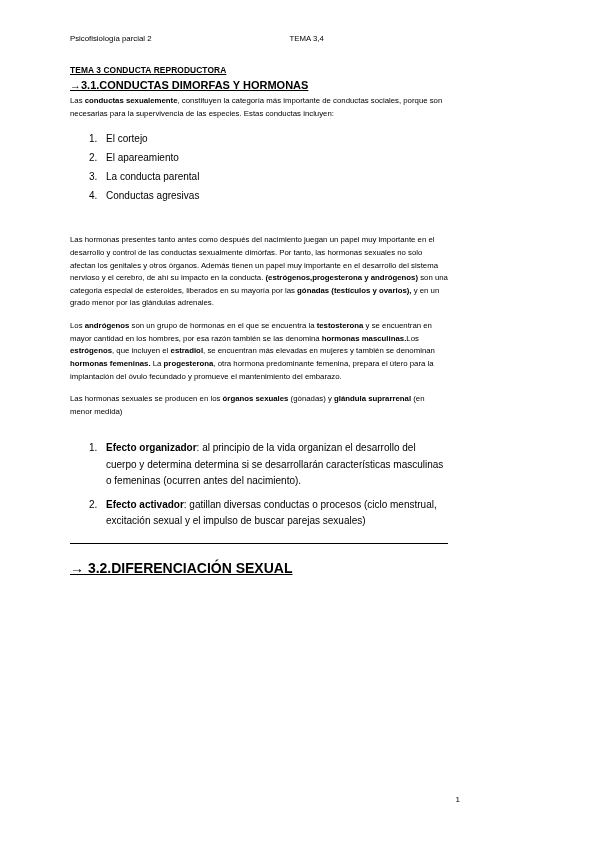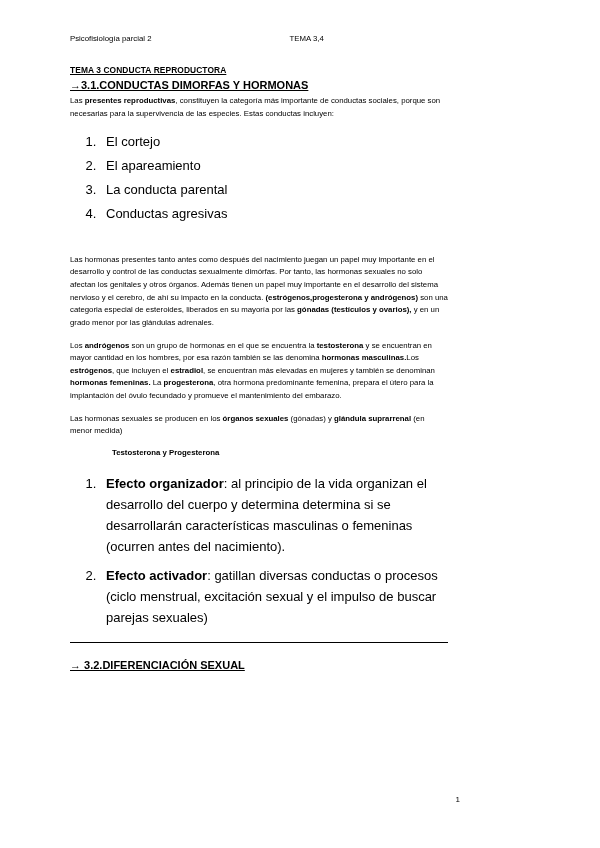--- a/index.html
+++ b/index.html
@@ -51,21 +51,21 @@
     margin: 0 0 10px 0;
     text-align: left;
   }
   p.tight { margin-bottom: 2px; }
   b { font-weight: bold; }
   .italic { font-style: italic; }
 
   ol {
     margin: 2px 0 10px 0;
     padding-left: 30px;
-    font-size: 13px;
+    font-size: 10px;
     line-height: 1.62;
   }
   ol li {
     margin-bottom: 3px;
     padding-left: 6px;
   }
   ol.spaced li { margin-bottom: 7px; }
   ol.spaced2 li { margin-bottom: 8px; }
 
   .indent-head {
@@ -73,21 +73,21 @@
     font-weight: bold;
     margin: 0 0 4px 42px;
   }
   .hr {
     border: none;
     border-top: 1px solid #000;
     margin: 14px 0 16px 0;
     width: 100%;
   }
   .sec2 {
-    font-size: 11px;
+    font-size: 14px;
     font-weight: bold;
     text-decoration: underline;
     margin: 0 0 12px 0;
   }
   .pagenum {
     position: absolute;
     right: 40px;
     bottom: 44px;
     font-size: 8px;
   }
@@ -100,42 +100,41 @@
 
   <div class="header-row">
     <div class="header-left">Psicofisiología parcial 2</div>
     <div class="header-right">TEMA 3,4</div>
   </div>
 
   <div class="title">TEMA 3 CONDUCTA REPRODUCTORA</div>
 
   <div class="subtitle">→3.1.CONDUCTAS DIMORFAS Y HORMONAS</div>
 
-  <p><span>Las </span><b>presentes reproductivas</b><span>, constituyen la categoría más importante de conductas sociales, porque son necesarias para la supervivencia de las especies. Estas conductas incluyen:</span></p>
+  <p><span>Las </span><b>conductas sexualemente</b><span>, constituyen la categoría más importante de conductas sociales, porque son necesarias para la supervivencia de las especies. Estas conductas incluyen:</span></p>
 
   <ol>
     <li>El cortejo</li>
     <li>El apareamiento</li>
     <li>La conducta parental</li>
     <li>Conductas agresivas</li>
   </ol>
 
   <div class="block-gap"></div>
 
 
   <div class="block-gap"></div>
 
   <p><span>Las hormonas presentes tanto antes como después del nacimiento juegan un papel muy importante en el desarrollo y control de las conductas sexualmente dimórfas. Por tanto, las hormonas sexuales no solo afectan los genitales y otros órganos. Además tienen un papel muy importante en el desarrollo del sistema nervioso y el cerebro, de ahí su impacto en la conducta.</span> <b>(estrógenos,progesterona y andrógenos)</b><span> son una categoria especial de esteroides, liberados en su mayoría por las </span><b>gónadas (testículos y ovarios),</b><span> y en un grado menor por las glándulas adrenales.</span></p>
 
   <p><span>Los </span><b>andrógenos</b><span> son un grupo de hormonas en el que se encuentra la </span><b>testosterona</b><span> y se encuentran en mayor cantidad en los hombres, por esa razón también se las denomina </span><b>hormonas masculinas.</b><span>Los </span><b>estrógenos</b><span>, que incluyen el </span><b>estradiol</b><span>, se encuentran más elevadas en mujeres y también se denominan </span><b>hormonas femeninas.</b><span> La </span><b>progesterona</b><span>, otra hormona predominante femenina, prepara el útero para la implantación del óvulo fecundado y promueve el mantenimiento del embarazo.</span></p>
 
 
   <p><span>Las hormonas sexuales se producen en los </span><b>órganos sexuales</b><span> (gónadas) y </span><b>glándula suprarrenal</b><span> (en menor medida)</span></p>
 
-  <div class="indent-head">Testosterona y Progesterona</div>
 
 
   <div class="block-gap"></div>
 
 
   <ol class="spaced2">
     <li><b>Efecto organizador</b><span>: al principio de la vida organizan el desarrollo del cuerpo y determina determina si se desarrollarán características masculinas o femeninas (ocurren antes del nacimiento).</span></li>
     <li><b>Efecto activador</b><span>: gatillan diversas conductas o procesos (ciclo menstrual, excitación sexual y el impulso de buscar parejas sexuales)</span></li>
   </ol>
 

